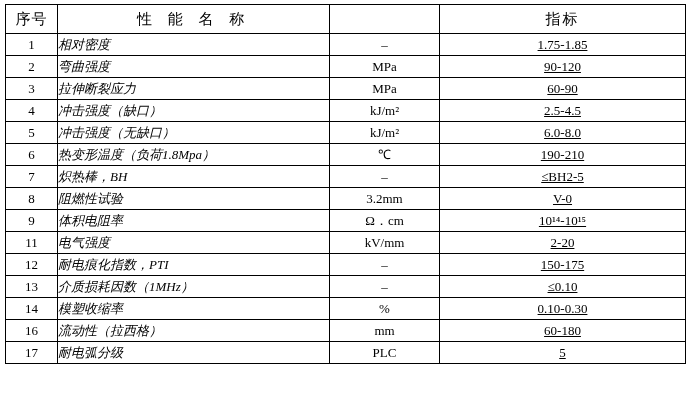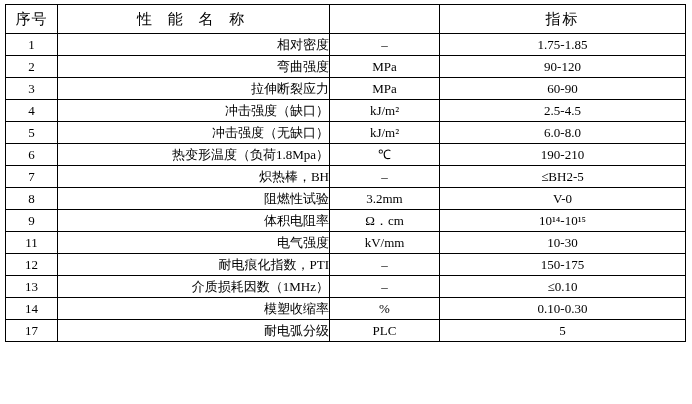--- a/index.html
+++ b/index.html
@@ -50,33 +50,35 @@
   th.h-no      { letter-spacing: 1px; margin-top: 48px; }
   th.h-name    { letter-spacing: 6px; }
   th.h-index   { letter-spacing: 2px; }
 
   td.no {
     text-align: center;
     font-size: 14px;
     font-family: "Liberation Serif", serif;
   }
   td.name {
-    text-align: right;
+    text-align: left;
     padding-left: 14px;
     font-size: 14px;
+    font-style: italic;
   }
   td.unit {
     text-align: center;
     font-size: 12px;
     font-family: "Liberation Serif", serif;
   }
   td.index {
     text-align: center;
     font-size: 13px;
     font-family: "Liberation Serif", serif;
+    text-decoration: underline;
   }
 </style>
 </head>
 <body>
 
 <div class="sheet">
   <table class="spec">
     <colgroup>
       <col class="c-no">
       <col class="c-name">
@@ -143,41 +145,47 @@
         <tr>
           <td class="no">9</td>
           <td class="name">体积电阻率</td>
           <td class="unit">Ω．cm</td>
           <td class="index">10¹⁴-10¹⁵</td>
         </tr>
         <tr>
           <td class="no">11</td>
           <td class="name">电气强度</td>
           <td class="unit">kV/mm</td>
-          <td class="index">10-30</td>
+          <td class="index">2-20</td>
         </tr>
         <tr>
           <td class="no">12</td>
           <td class="name">耐电痕化指数，PTI</td>
           <td class="unit">–</td>
           <td class="index">150-175</td>
         </tr>
         <tr>
           <td class="no">13</td>
           <td class="name">介质损耗因数（1MHz）</td>
           <td class="unit">–</td>
           <td class="index">≤0.10</td>
         </tr>
         <tr>
           <td class="no">14</td>
           <td class="name">模塑收缩率</td>
           <td class="unit">%</td>
           <td class="index">0.10-0.30</td>
         </tr>
         <tr>
+          <td class="no">16</td>
+          <td class="name">流动性（拉西格）</td>
+          <td class="unit">mm</td>
+          <td class="index">60-180</td>
+        </tr>
+        <tr>
           <td class="no">17</td>
           <td class="name">耐电弧分级</td>
           <td class="unit">PLC</td>
           <td class="index">5</td>
         </tr>
       </tbody>
   </table>
 </div>
 
 </body></html>

